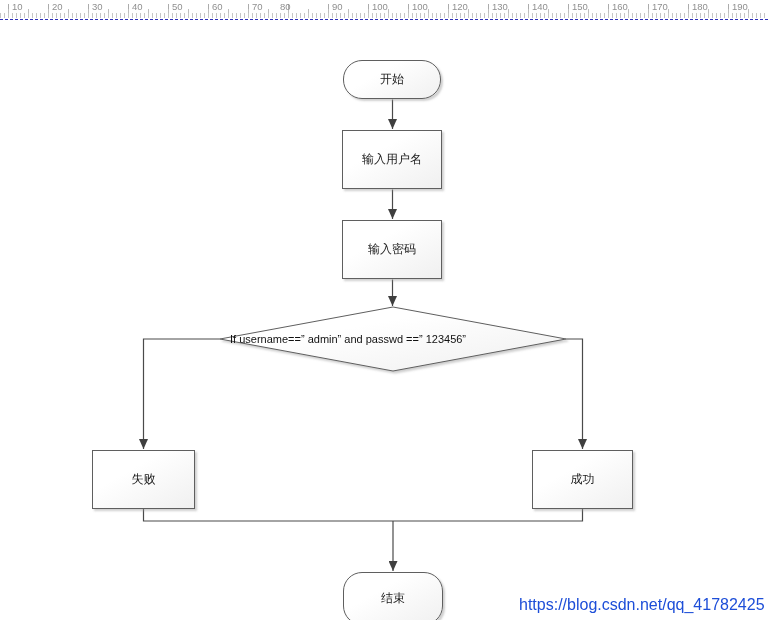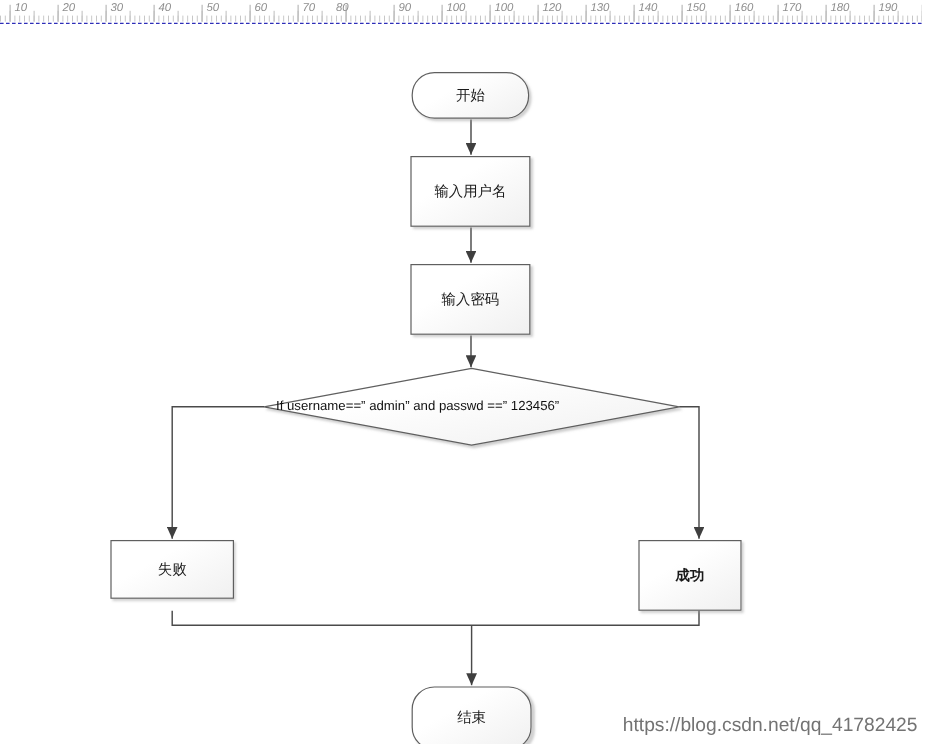--- a/index.html
+++ b/index.html
@@ -11,21 +11,20 @@
   
   .ruler{
     position:absolute;left:0;top:0;width:768px;height:18px;
     background-image:
       repeating-linear-gradient(to right,#c6c6c6 0 1px,transparent 1px 4px),
       repeating-linear-gradient(to right,#bdbdbd 0 1px,transparent 1px 20px),
       repeating-linear-gradient(to right,#ababab 0 1px,transparent 1px 40px);
     background-repeat:repeat-x;
     background-size:4px 5px,20px 9px,40px 14px;
     background-position:0px 13px,8px 9px,8px 4px;
-    font-style:italic;
   }
   .ruler-label{
     position:absolute;top:1px;
     font-size:9.5px;color:#8f8f8f;letter-spacing:0px;
   }
   .page-guide{
     position:absolute;left:0;top:19px;width:768px;height:0;
     border-top:1px dashed #2e2eb8;
   }
   
@@ -36,33 +35,33 @@
     border:1px solid #5f5f5f;
     background:linear-gradient(150deg,#ffffff 35%,#f0f0f0 100%);
     box-shadow:2px 2px 2px rgba(150,150,150,0.45);
     font-size:12px;color:#1a1a1a;
     box-sizing:border-box;
   }
   .terminator{border-radius:19px;}
   .node-start{left:343px;top:60px;width:98px;height:39px;}
   .node-username{left:342px;top:130px;width:100px;height:59px;text-align:right;}
   .node-password{left:342px;top:220px;width:100px;height:59px;}
-  .node-fail{left:92px;top:450px;width:103px;height:49px;}
-  .node-success{left:532px;top:450px;width:86px;height:59px;font-weight:bold;}
+  .node-fail{left:92px;top:450px;width:103px;height:59px;}
+  .node-success{left:532px;top:450px;width:101px;height:59px;}
   .node-end{left:343px;top:572px;width:100px;height:53px;}
   .decision-label{
     position:absolute;z-index:2;left:230px;top:331px;width:326px;height:16px;
     display:flex;align-items:center;justify-content:flex-start;
     font-size:11px;color:#111;white-space:nowrap;
     background:transparent;box-shadow:none;border:none;
   }
   
   .watermark{
     position:absolute;left:519px;top:596px;z-index:3;
-    font-size:16px;color:#737373;white-space:nowrap;
+    font-size:16px;color:#1d4ed8;white-space:nowrap;
   }
 </style>
 </head>
 <body>
 
 <div class="ruler">
   <span class="ruler-label" style="left:12px">10</span>
   <span class="ruler-label" style="left:52px">20</span>
   <span class="ruler-label" style="left:92px">30</span>
   <span class="ruler-label" style="left:132px">40</span>

